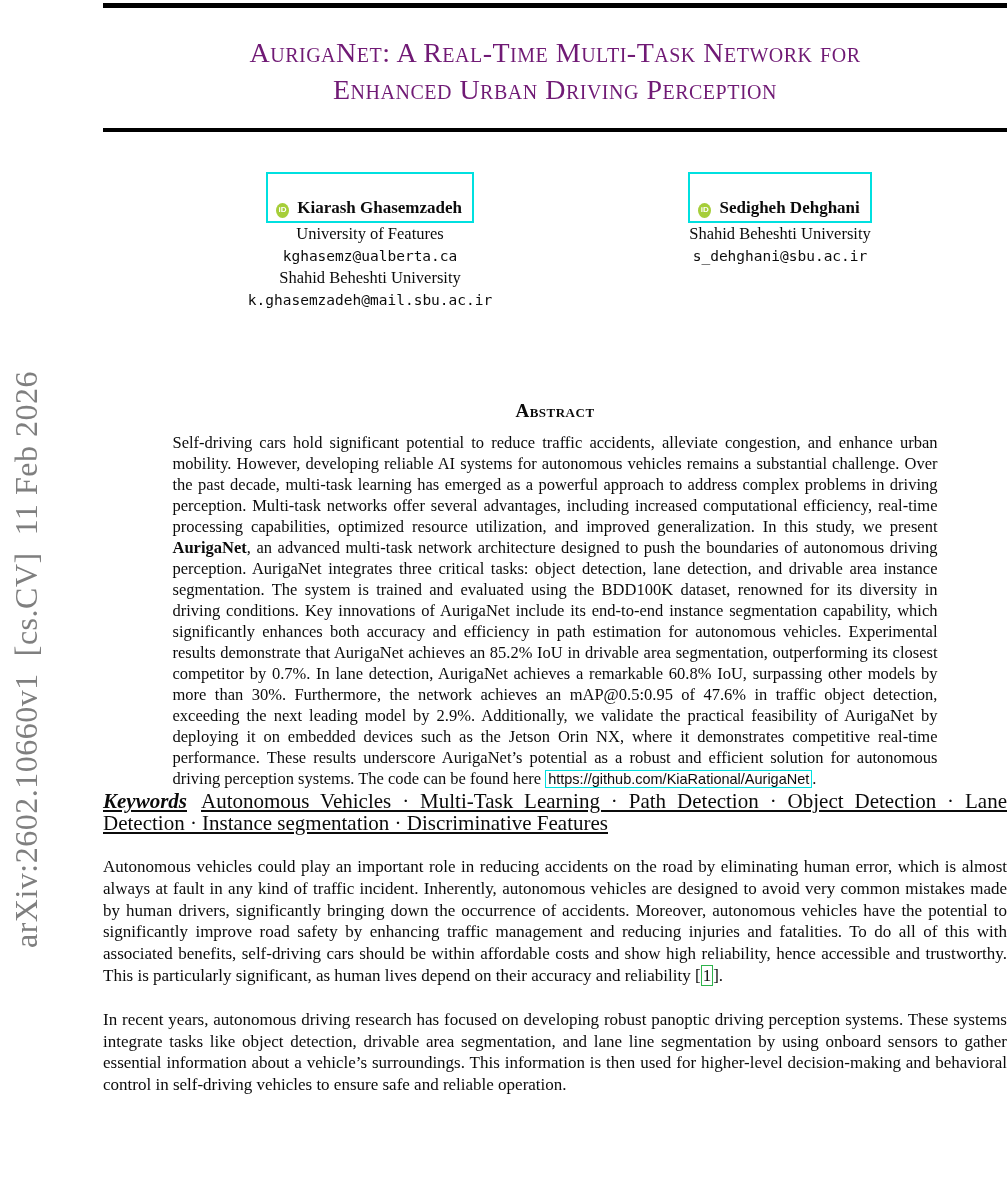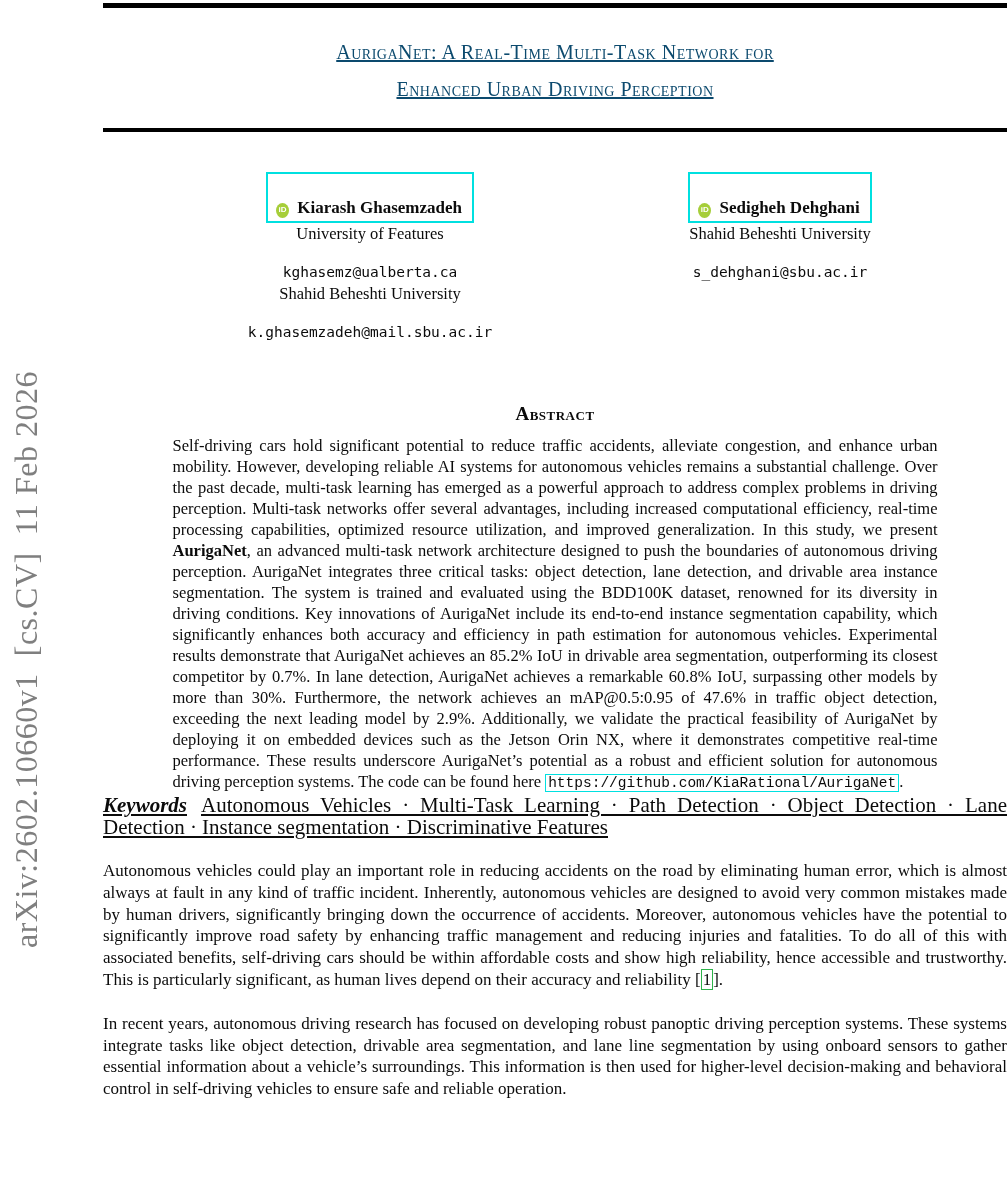--- a/index.html
+++ b/index.html
@@ -19,26 +19,25 @@
     width: 904px;
   }
   .rule { background: #000; border: none; margin: 0; }
   .rule-top { height: 5px; margin-top: 3px; }
   .rule-mid { height: 4px; margin-top: 20px; }
 
   .paper-title {
     margin-top: 26px;
     text-align: center;
     font-variant: small-caps;
-    font-size: 20px;
+    font-size: 28px;
     line-height: 37px;
     font-weight: 500;
     letter-spacing: 0.5px;
-    color: #0c4a6e;
-    text-decoration: underline;
+    color: #701a75;
   }
 
   .authors-row {
     display: flex;
     justify-content: center;
     gap: 150px;
     margin-top: 40px;
   }
   .author-card { text-align: center; }
   .author-card.a1 { min-width: 300px; }
@@ -61,41 +60,40 @@
     font-size: 8px;
     line-height: 13px;
     text-align: center;
     vertical-align: 1px;
     margin-right: 4px;
   }
   .author-line { font-size: 16.5px; line-height: 22px; }
   .author-line.mono {
     font-family: "DejaVu Sans Mono", monospace;
     font-size: 14.5px;
-    margin-top: 16px;
   }
 
   .abstract-heading {
-    margin-top: 60px;
+    margin-top: 89px;
     text-align: center;
     font-variant: small-caps;
     font-weight: bold;
     font-size: 19px;
     letter-spacing: 0.5px;
   }
   .abstract-body {
     width: 765px;
     margin: 10px auto 0 auto;
     text-align: justify;
     font-size: 16.5px;
     line-height: 21px;
   }
   .bold-term { font-weight: bold; font-family: Liberation Serif, serif; }
   .link-box {
-    font-family: Liberation Mono, monospace;
+    font-family: Liberation Sans, sans-serif;
     font-size: 14.5px;
     border: 1.5px solid #00e0e0;
     padding: 0 2px;
     white-space: nowrap;
   }
 
   .keywords-line {
     text-align: justify;
     font-size: 21px;
     line-height: 22px;

